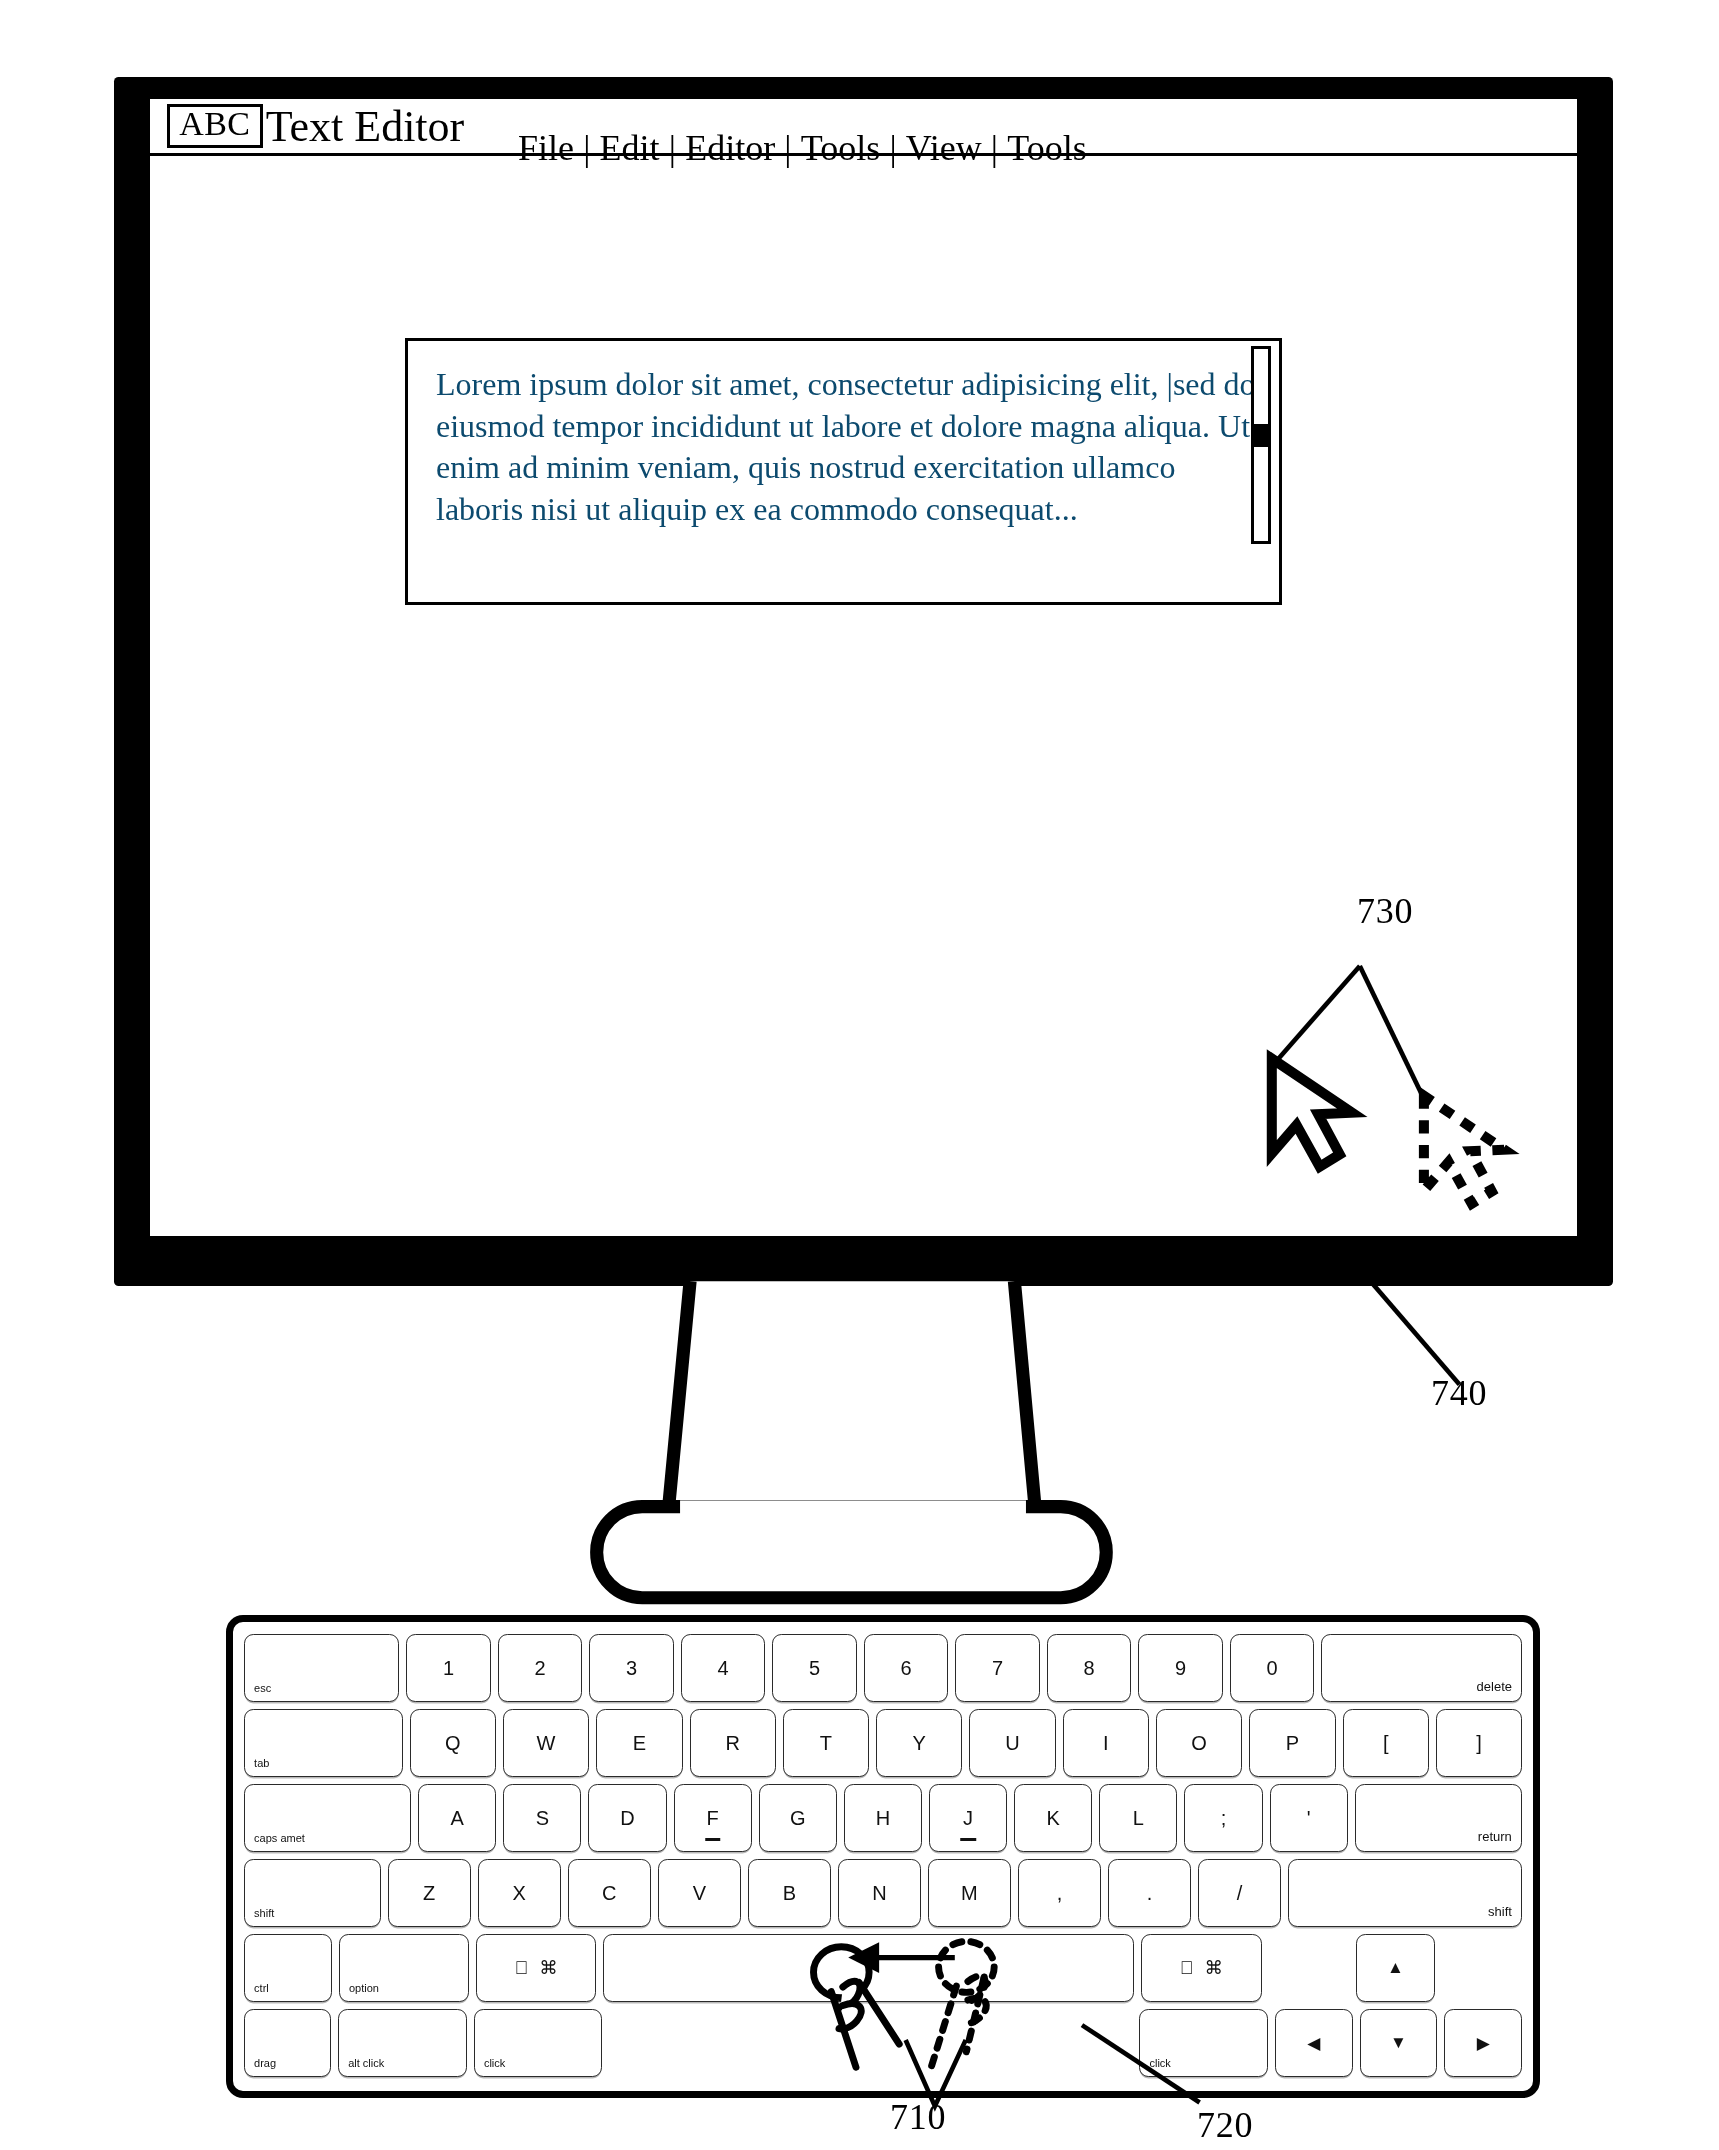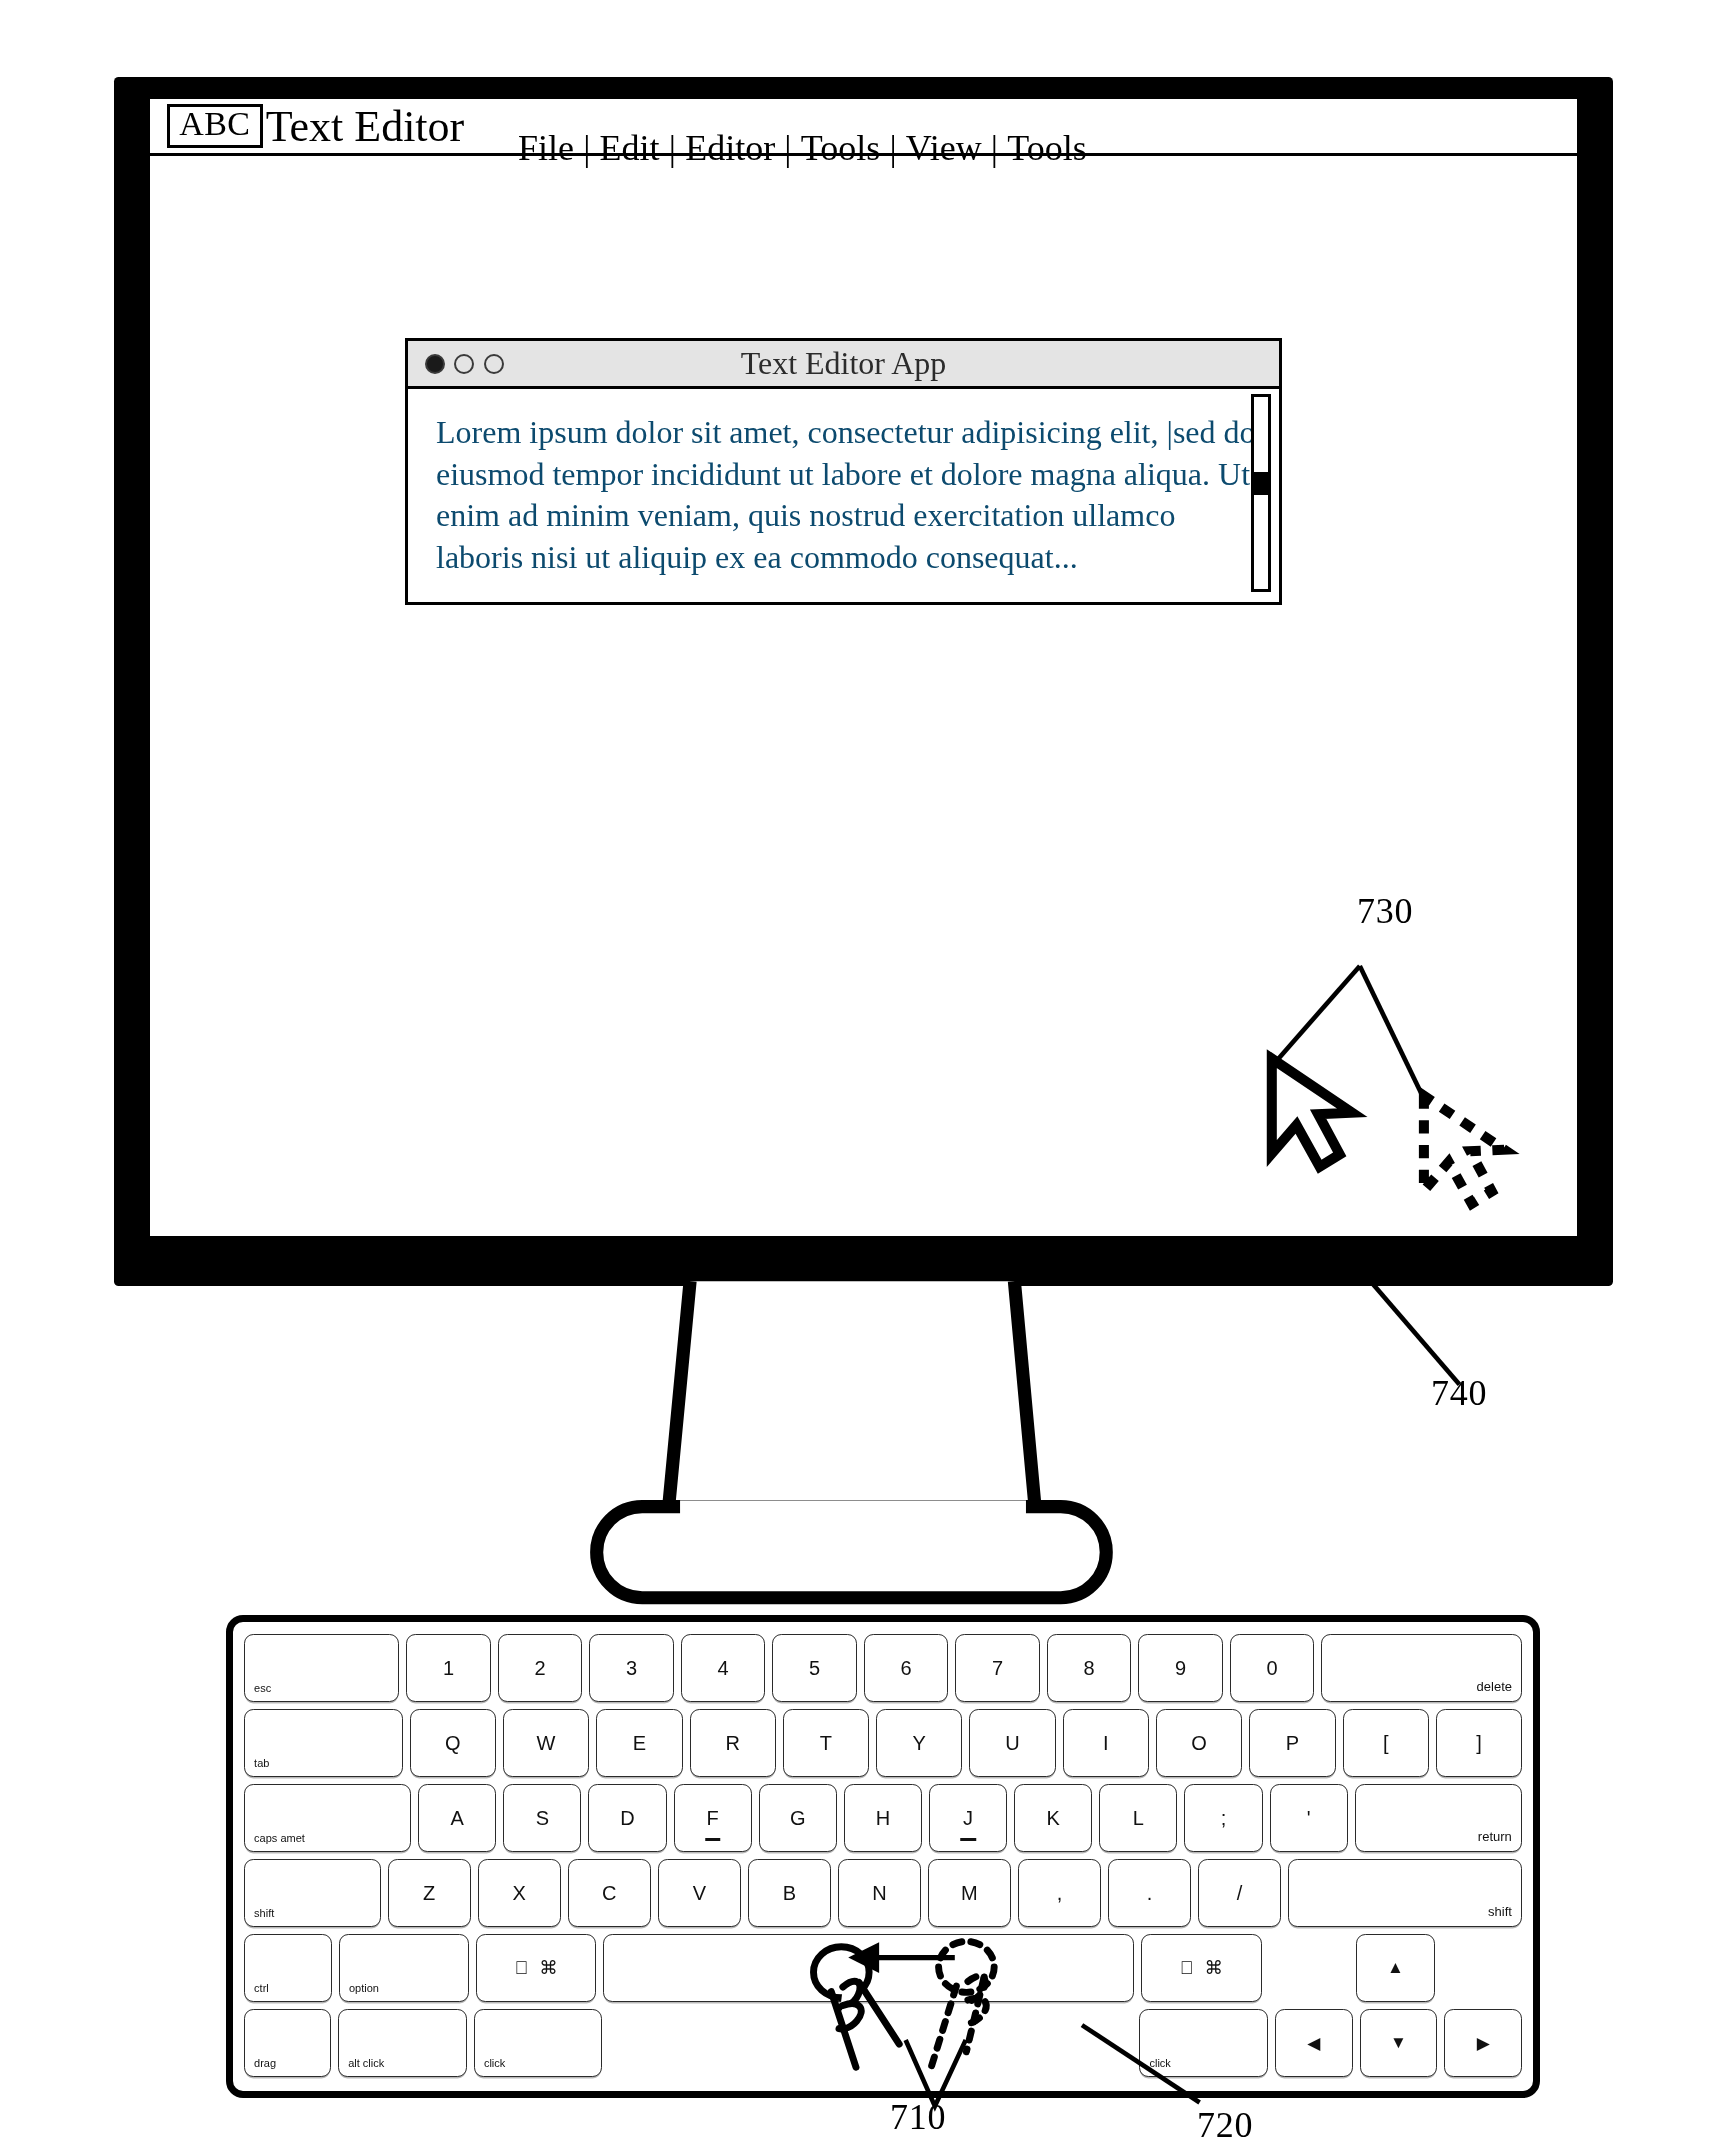--- a/index.html
+++ b/index.html
@@ -237,28 +237,20 @@
         <span class="sep">|</span>
         <span class="mi">Tools</span>
         <span class="sep">|</span>
         <span class="mi">View</span>
         <span class="sep">|</span>
         <span class="mi">Tools</span>
       </div>
     </div>
 
     <div id="app-window">
-      <div id="app-titlebar">
-        <div class="traffic">
-          <span class="dot filled"></span>
-          <span class="dot"></span>
-          <span class="dot"></span>
-        </div>
-        <div id="app-title">Text Editor App</div>
-      </div>
       <div id="app-body">
         <div id="app-text">Lorem ipsum dolor sit amet, consectetur adipisicing elit, |sed do eiusmod tempor incididunt ut labore et dolore magna aliqua. Ut enim ad minim veniam, quis nostrud exercitation ullamco laboris nisi ut aliquip ex ea commodo consequat...</div>
         <div id="scrollbar">
           <div id="scroll-thumb"></div>
         </div>
       </div>
     </div>
 
     <div id="cursor-area">
       <svg width="332" height="309" viewBox="0 0 430 400">

